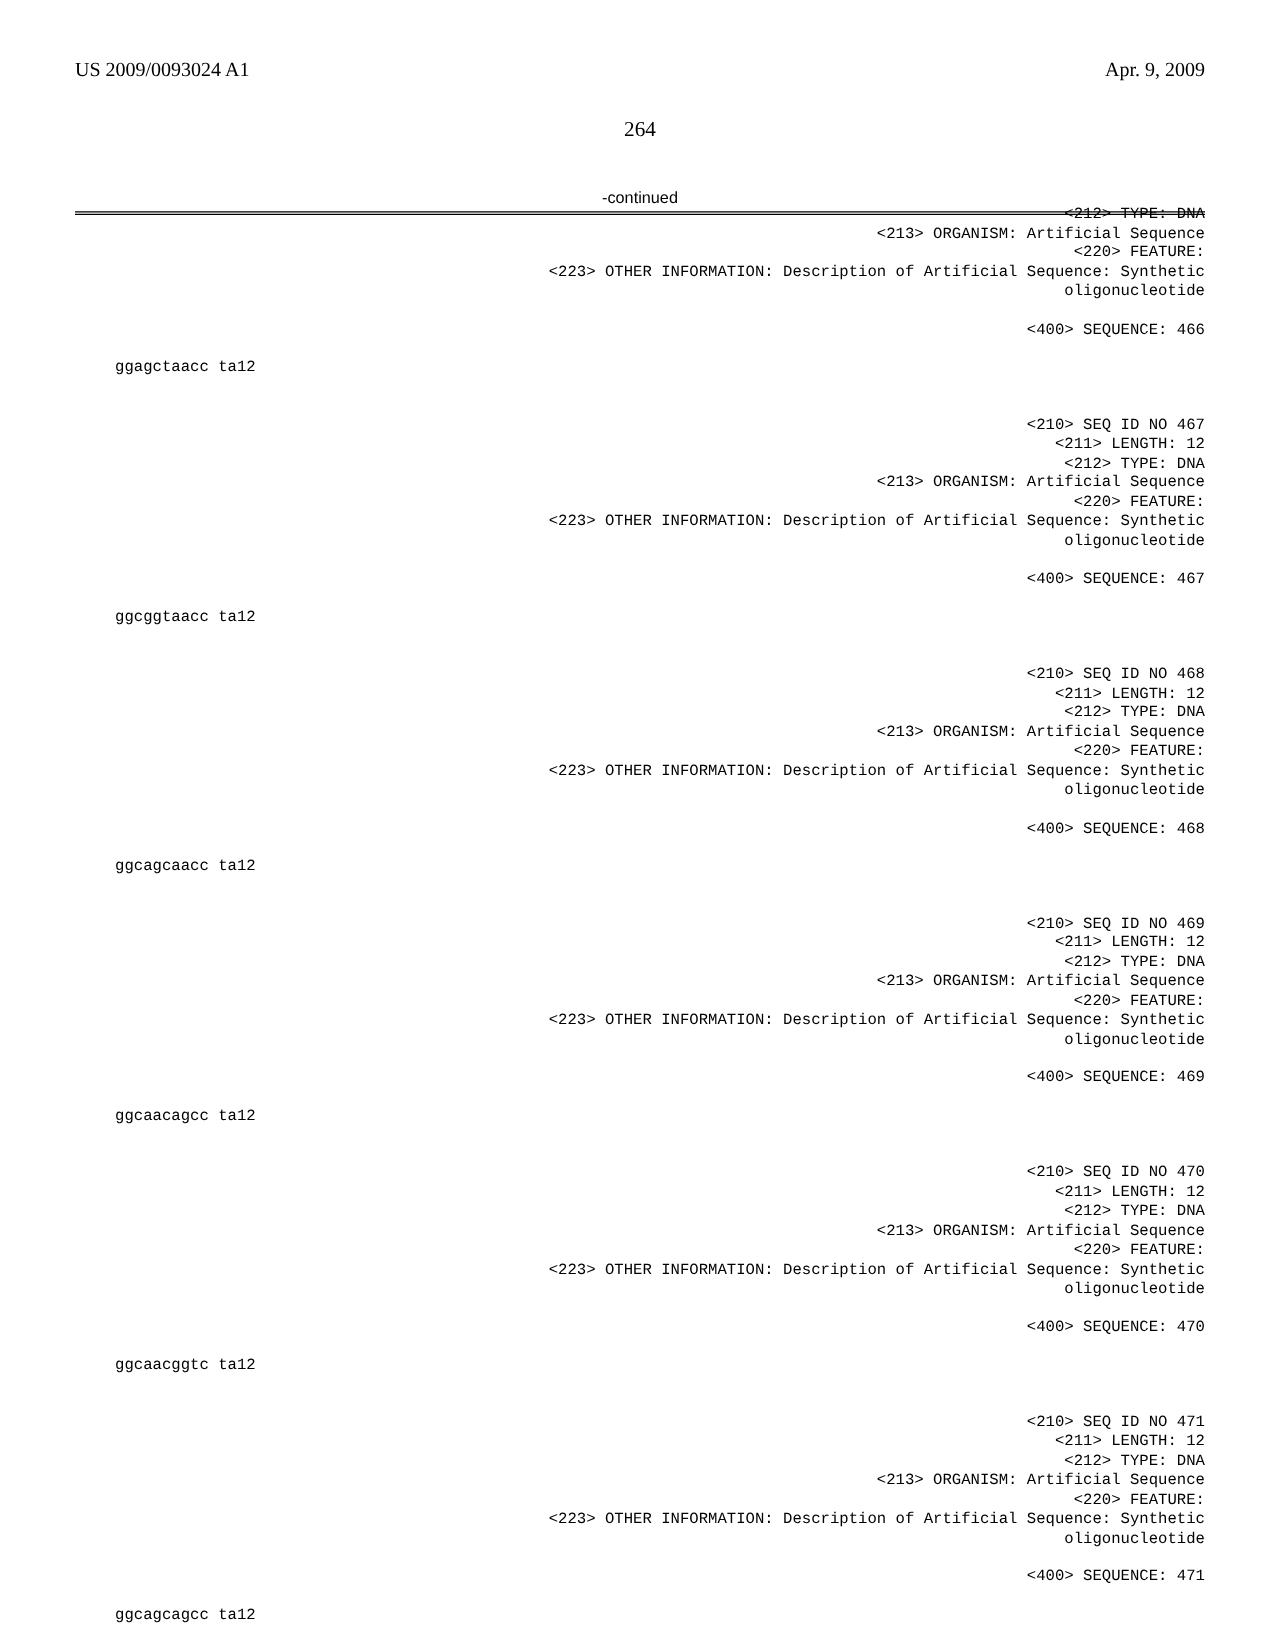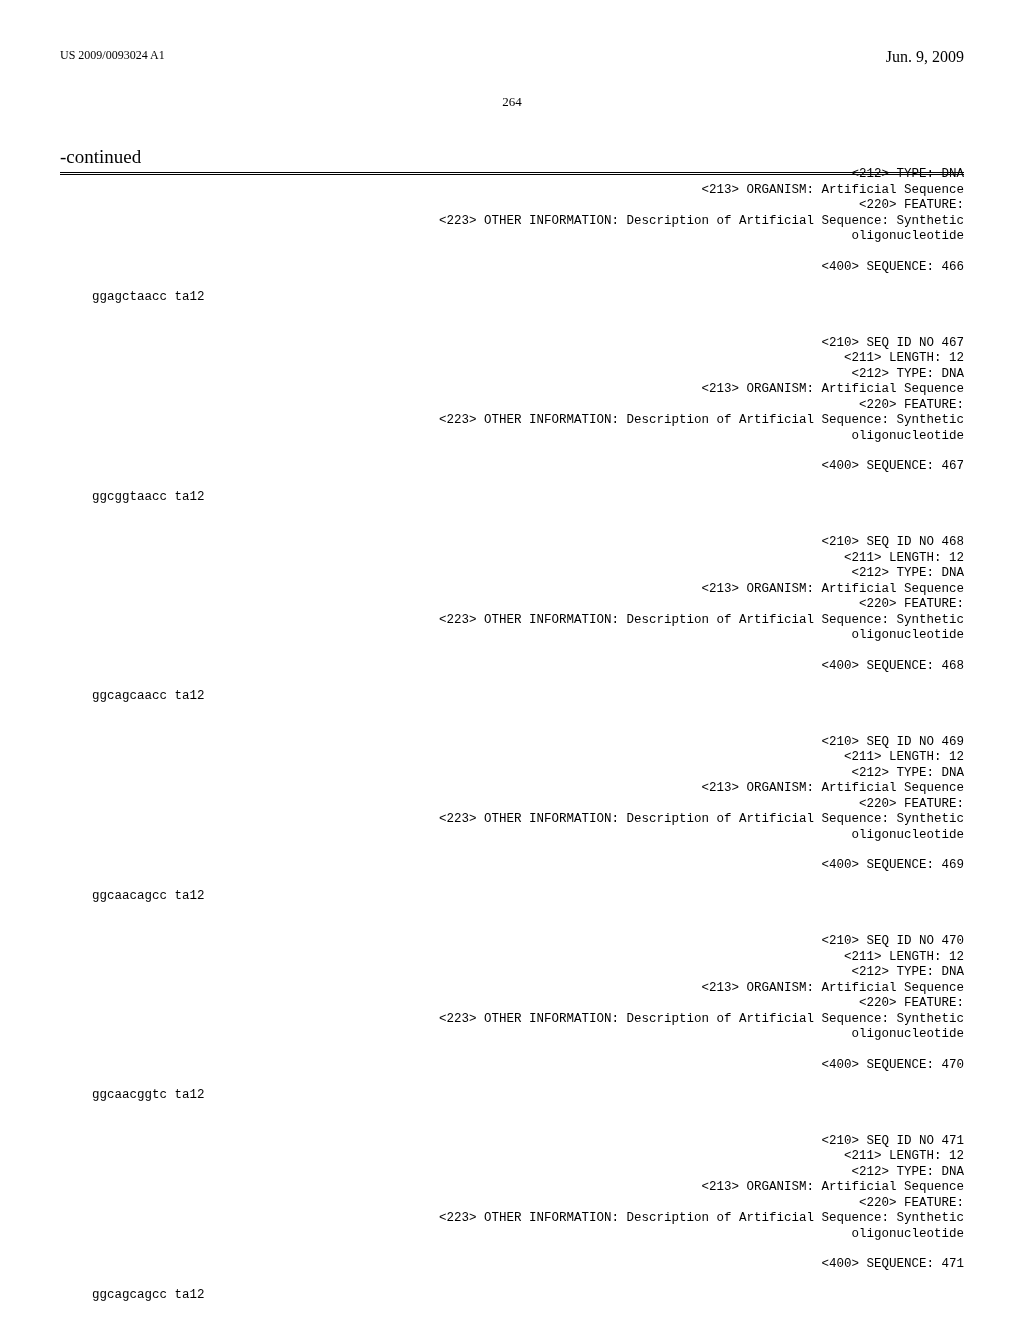--- a/index.html
+++ b/index.html
@@ -15,33 +15,34 @@
       position: relative;
       padding: 48px 60px 40px 60px;
     }
     .header {
       display: flex;
       justify-content: space-between;
       align-items: flex-start;
       margin-bottom: 28px;
     }
     .header-left {
-      font-size: 12px;
+      font-size: 16px;
     }
     .header-right {
       font-size: 16px;
     }
     .page-number {
       text-align: center;
-      font-size: 13px;
+      font-size: 17px;
       margin-bottom: 36px;
     }
     .continued {
-      font-family: Liberation Serif, serif;
-      font-size: 19px;
+      text-align: center;
+      font-family: Liberation Sans, sans-serif;
+      font-size: 13px;
       margin-bottom: 4px;
     }
     .separator {
       border-top: 1.5px solid #000;
       border-bottom: 1.5px solid #000;
       height: 3px;
       margin-bottom: 2px;
     }
     .content {
       font-family: "Courier New", Courier, monospace;
@@ -68,21 +69,21 @@
     }
     .blank-line {
       height: 15px;
     }
   </style>
 </head>
 <body>
 
 <div class="header">
   <div class="header-left">US 2009/0093024 A1</div>
-  <div class="header-right">Jun. 9, 2009</div>
+  <div class="header-right">Apr. 9, 2009</div>
 </div>
 
 <div class="page-number">264</div>
 
 <div class="continued">-continued</div>
 <div class="separator"></div>
 
 <div class="content" id="content-root"><div class="block-line">&lt;212&gt; TYPE: DNA</div><div class="block-line">&lt;213&gt; ORGANISM: Artificial Sequence</div><div class="block-line">&lt;220&gt; FEATURE:</div><div class="block-line">&lt;223&gt; OTHER INFORMATION: Description of Artificial Sequence: Synthetic</div><div class="block-line">      oligonucleotide</div><div class="blank-line"></div><div class="block-line">&lt;400&gt; SEQUENCE: 466</div><div class="blank-line"></div><div class="seq-line"><span class="seq">ggagctaacc ta</span><span class="count">12</span></div><div class="blank-line"></div><div class="blank-line"></div><div class="block-line">&lt;210&gt; SEQ ID NO 467</div><div class="block-line">&lt;211&gt; LENGTH: 12</div><div class="block-line">&lt;212&gt; TYPE: DNA</div><div class="block-line">&lt;213&gt; ORGANISM: Artificial Sequence</div><div class="block-line">&lt;220&gt; FEATURE:</div><div class="block-line">&lt;223&gt; OTHER INFORMATION: Description of Artificial Sequence: Synthetic</div><div class="block-line">      oligonucleotide</div><div class="blank-line"></div><div class="block-line">&lt;400&gt; SEQUENCE: 467</div><div class="blank-line"></div><div class="seq-line"><span class="seq">ggcggtaacc ta</span><span class="count">12</span></div><div class="blank-line"></div><div class="blank-line"></div><div class="block-line">&lt;210&gt; SEQ ID NO 468</div><div class="block-line">&lt;211&gt; LENGTH: 12</div><div class="block-line">&lt;212&gt; TYPE: DNA</div><div class="block-line">&lt;213&gt; ORGANISM: Artificial Sequence</div><div class="block-line">&lt;220&gt; FEATURE:</div><div class="block-line">&lt;223&gt; OTHER INFORMATION: Description of Artificial Sequence: Synthetic</div><div class="block-line">      oligonucleotide</div><div class="blank-line"></div><div class="block-line">&lt;400&gt; SEQUENCE: 468</div><div class="blank-line"></div><div class="seq-line"><span class="seq">ggcagcaacc ta</span><span class="count">12</span></div><div class="blank-line"></div><div class="blank-line"></div><div class="block-line">&lt;210&gt; SEQ ID NO 469</div><div class="block-line">&lt;211&gt; LENGTH: 12</div><div class="block-line">&lt;212&gt; TYPE: DNA</div><div class="block-line">&lt;213&gt; ORGANISM: Artificial Sequence</div><div class="block-line">&lt;220&gt; FEATURE:</div><div class="block-line">&lt;223&gt; OTHER INFORMATION: Description of Artificial Sequence: Synthetic</div><div class="block-line">      oligonucleotide</div><div class="blank-line"></div><div class="block-line">&lt;400&gt; SEQUENCE: 469</div><div class="blank-line"></div><div class="seq-line"><span class="seq">ggcaacagcc ta</span><span class="count">12</span></div><div class="blank-line"></div><div class="blank-line"></div><div class="block-line">&lt;210&gt; SEQ ID NO 470</div><div class="block-line">&lt;211&gt; LENGTH: 12</div><div class="block-line">&lt;212&gt; TYPE: DNA</div><div class="block-line">&lt;213&gt; ORGANISM: Artificial Sequence</div><div class="block-line">&lt;220&gt; FEATURE:</div><div class="block-line">&lt;223&gt; OTHER INFORMATION: Description of Artificial Sequence: Synthetic</div><div class="block-line">      oligonucleotide</div><div class="blank-line"></div><div class="block-line">&lt;400&gt; SEQUENCE: 470</div><div class="blank-line"></div><div class="seq-line"><span class="seq">ggcaacggtc ta</span><span class="count">12</span></div><div class="blank-line"></div><div class="blank-line"></div><div class="block-line">&lt;210&gt; SEQ ID NO 471</div><div class="block-line">&lt;211&gt; LENGTH: 12</div><div class="block-line">&lt;212&gt; TYPE: DNA</div><div class="block-line">&lt;213&gt; ORGANISM: Artificial Sequence</div><div class="block-line">&lt;220&gt; FEATURE:</div><div class="block-line">&lt;223&gt; OTHER INFORMATION: Description of Artificial Sequence: Synthetic</div><div class="block-line">      oligonucleotide</div><div class="blank-line"></div><div class="block-line">&lt;400&gt; SEQUENCE: 471</div><div class="blank-line"></div><div class="seq-line"><span class="seq">ggcagcagcc ta</span><span class="count">12</span></div></div>
 
 </body></html>

